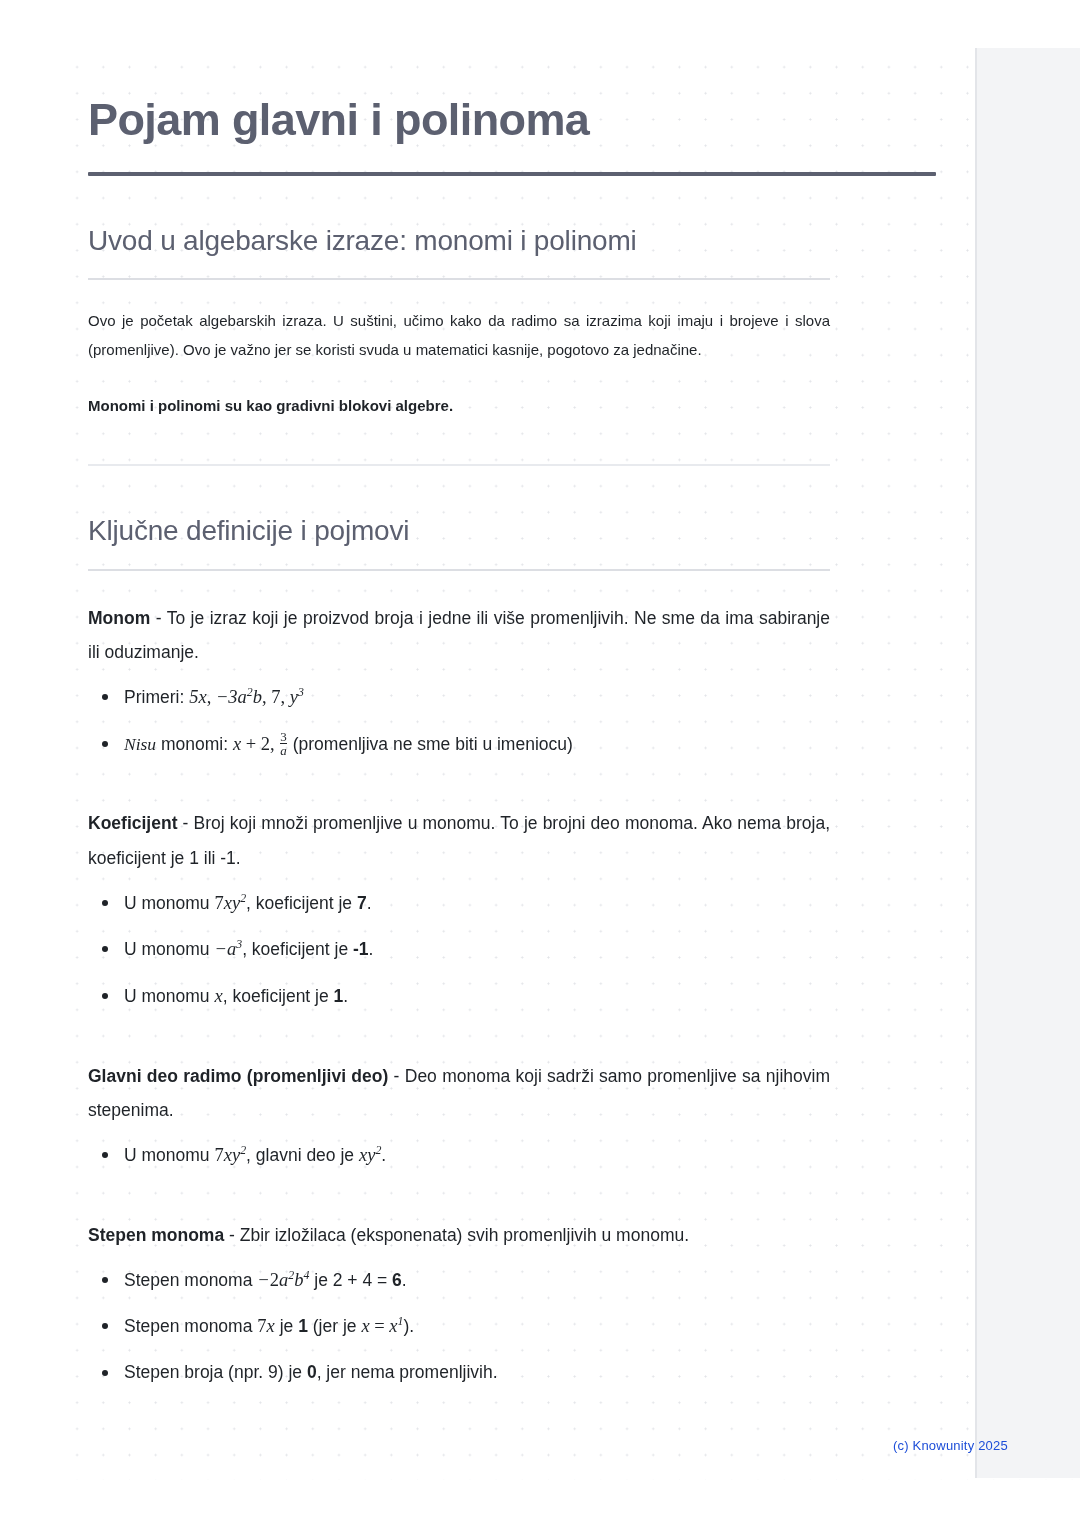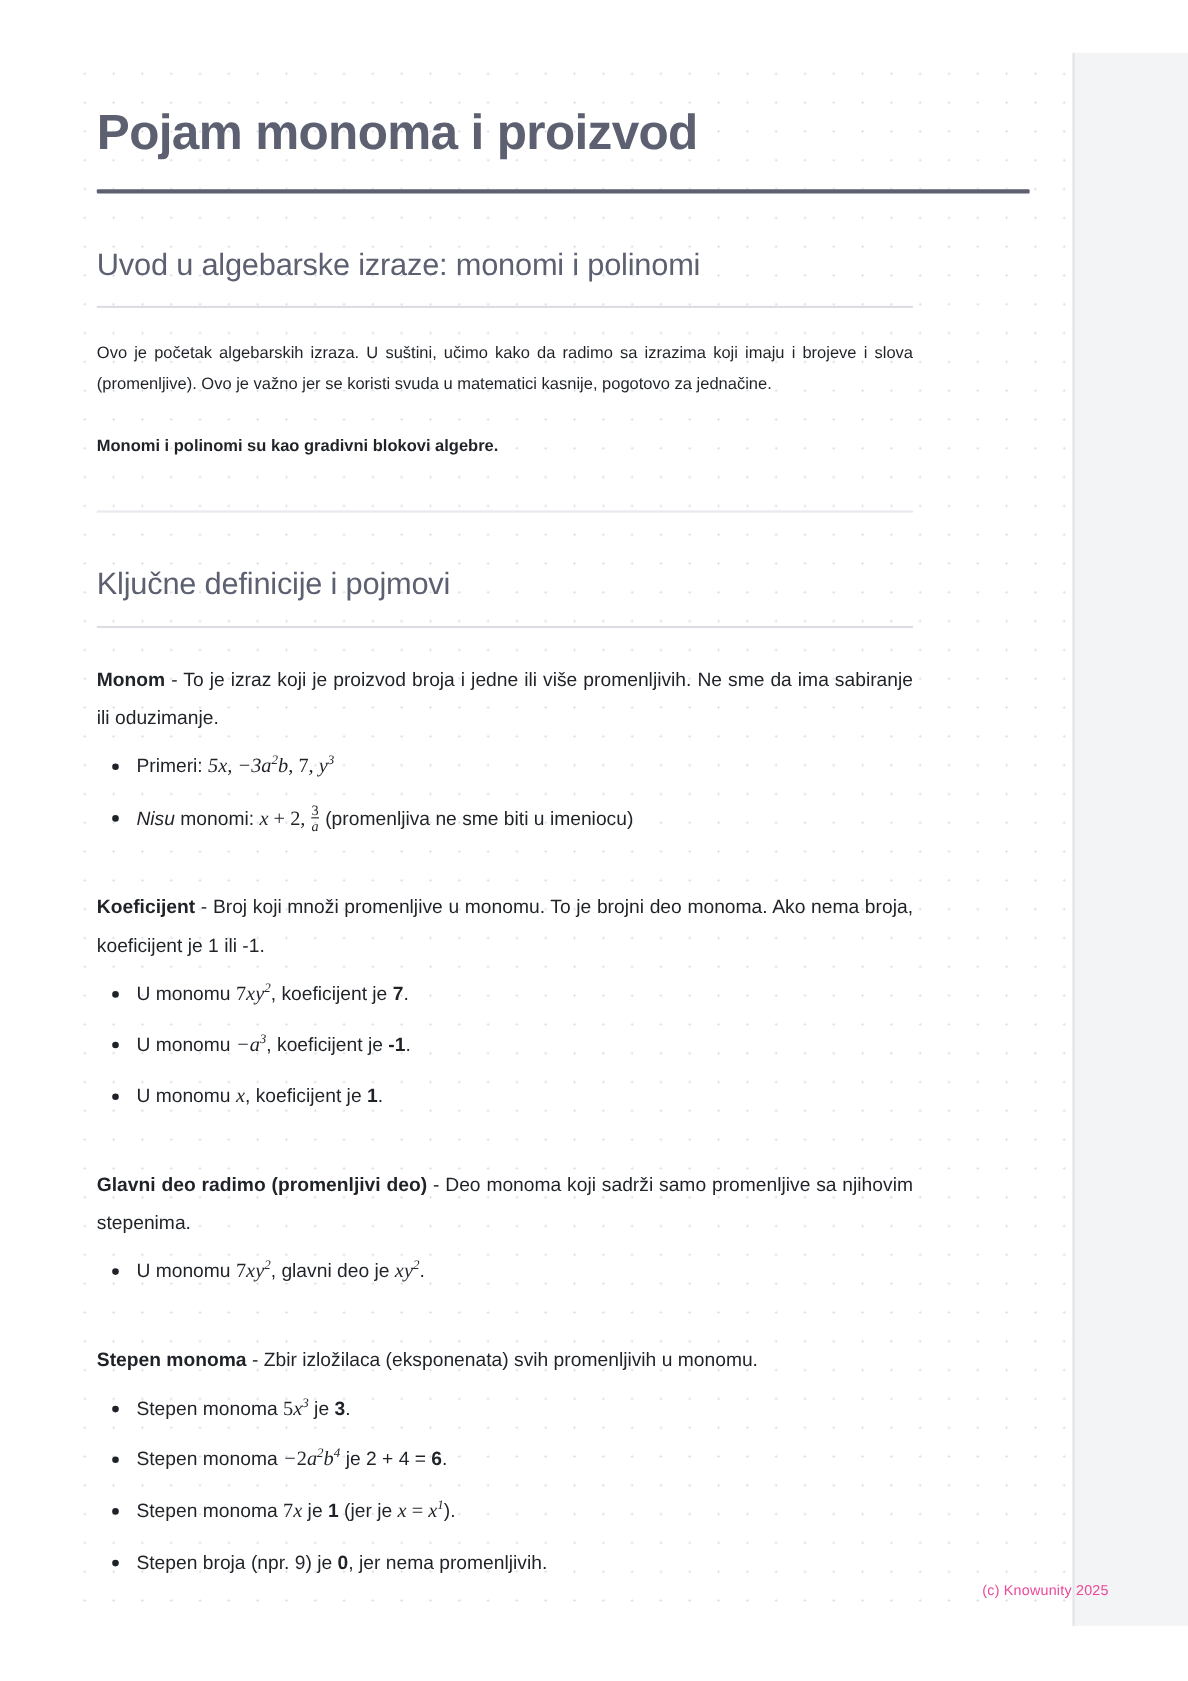--- a/index.html
+++ b/index.html
@@ -161,44 +161,44 @@
     vertical-align: -0.42em;
     text-align: center;
     font-family: "Liberation Serif", serif;
     font-size: 13px;
     line-height: 1.05;
     margin: 0 1px;
   }
   .frac .num { display: block; font-style: normal; }
   .frac .den { display: block; border-top: 1px solid #1f2328; font-style: italic; }
 
-  .it { font-style: italic; }
+  .it { font-style: italic; font-family: Liberation Serif, serif; }
 
   .watermark {
     position: absolute;
     left: 893px;
     top: 1438px;
     font-size: 13px;
-    color: #ec4899;
+    color: #1d4ed8;
     letter-spacing: 0.2px;
     white-space: nowrap;
     pointer-events: none;
   }
 </style>
 </head>
 <body>
 
 <div class="page">
 
   <div class="grid-bg"></div>
   <div class="right-strip"></div>
 
   <div class="content">
 
-    <h1 class="doc-title">Pojam monoma i proizvod</h1>
+    <h1 class="doc-title">Pojam glavni i polinoma</h1>
 
     <div class="rule-strong"></div>
 
     <h2 class="section-title">Uvod u algebarske izraze: monomi i polinomi</h2>
     <div class="rule-light"></div>
 
     <p class="body-text">Ovo je početak algebarskih izraza. U suštini, učimo kako da radimo sa izrazima koji imaju i brojeve i slova (promenljive). Ovo je važno jer se koristi svuda u matematici kasnije, pogotovo za jednačine.</p>
 
     <p class="body-text no-justify">Monomi i polinomi su kao gradivni blokovi algebre.</p>
 
@@ -255,26 +255,20 @@
         <span class="m"><span class="n">7</span><i>x</i><i>y</i><sup>2</sup></span><span>, glavni deo je</span>
         <span class="m"><i>x</i><i>y</i><sup>2</sup></span><span>.</span>
       </li>
     </ul>
 
     <p class="term">
       <b>Stepen monoma</b><span> - </span><span>Zbir izložilaca (eksponenata) svih promenljivih u monomu.</span>
     </p>
 
     <ul class="bullets">
-      <li>
-        <span>Stepen monoma</span>
-        <span class="m"><span class="n">5</span><i>x</i><sup>3</sup></span>
-        <span>je</span>
-        <b>3</b><span>.</span>
-      </li>
       <li>
         <span>Stepen monoma</span>
         <span class="m">−<span class="n">2</span><i>a</i><sup>2</sup><i>b</i><sup>4</sup></span>
         <span>je 2 + 4 =</span>
         <b>6</b><span>.</span>
       </li>
       <li>
         <span>Stepen monoma</span>
         <span class="m"><span class="n">7</span><i>x</i></span>
         <span>je</span>

